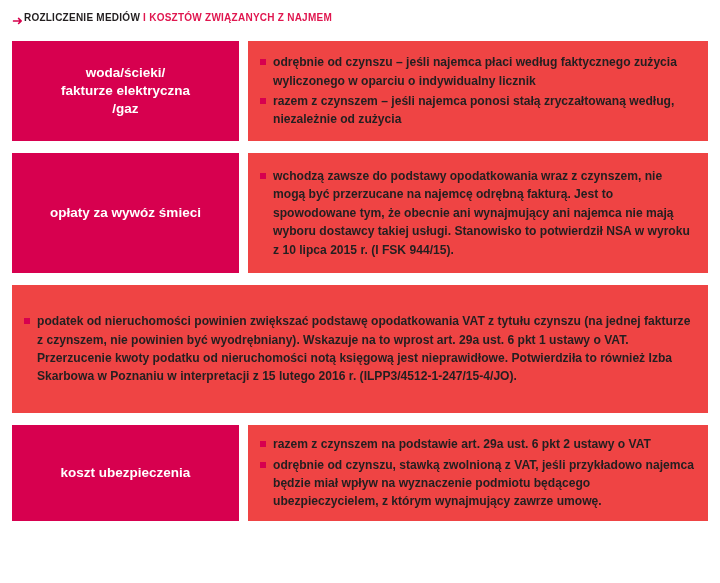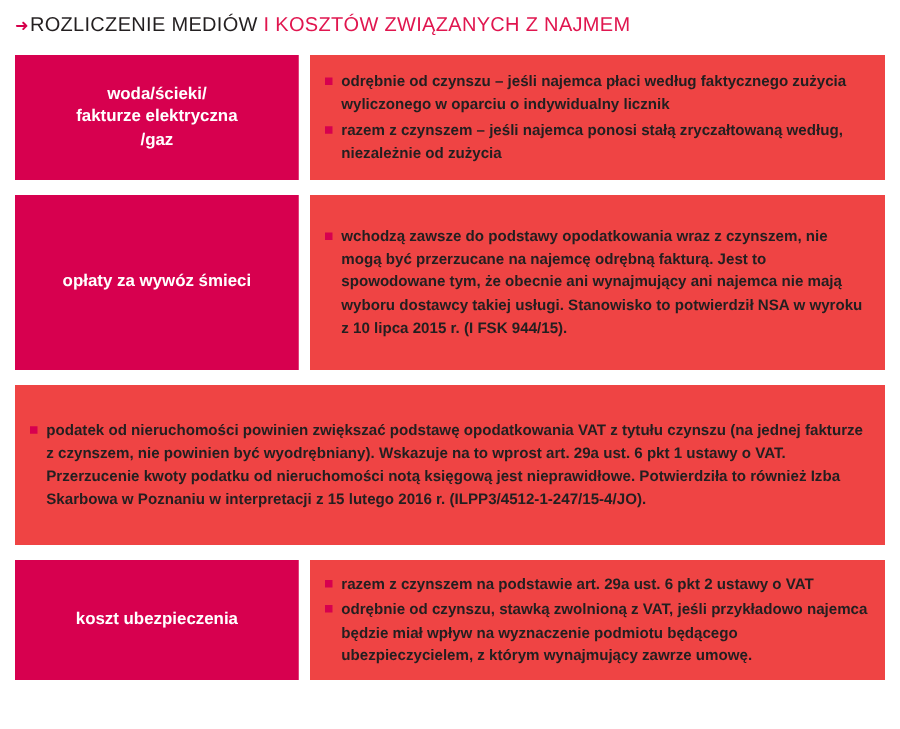--- a/index.html
+++ b/index.html
@@ -31,22 +31,22 @@
     line-height: 1.1;
   }
   .title-arrow {
     color: #d6004c;
     font-size: 13px;
     line-height: 13px;
     margin-right: 1px;
     margin-top: 2px;
   }
   .title-text {
-    font-size: 16px;
-    font-weight: normal;
+    font-size: 10px;
+    font-weight: bold;
     letter-spacing: 0.25px;
     text-transform: uppercase;
   }
   .title-text .t-black { color: #231f20; }
   .title-text .t-red { color: #e0164f; }
 
   
   .rows {
     display: flex;
     flex-direction: column;
@@ -101,21 +101,21 @@
     position: absolute;
     left: 0;
     top: 6px;
     width: 6px;
     height: 6px;
     background: #d7004f;
   }
 
   
   .row-0 .label-cell, .row-0 .content-cell { height: 100px; }
-  .row-1 .label-cell, .row-1 .content-cell { height: 140px; }
+  .row-1 .label-cell, .row-1 .content-cell { height: 120px; }
   .row-2 .label-cell, .row-2 .content-cell { height: 128px; }
   .row-3 .label-cell, .row-3 .content-cell { height: 96px; }
 </style>
 </head>
 <body>
 
 <div class="page">
 
   <div class="title-row">
     <span class="title-arrow">➜</span>

